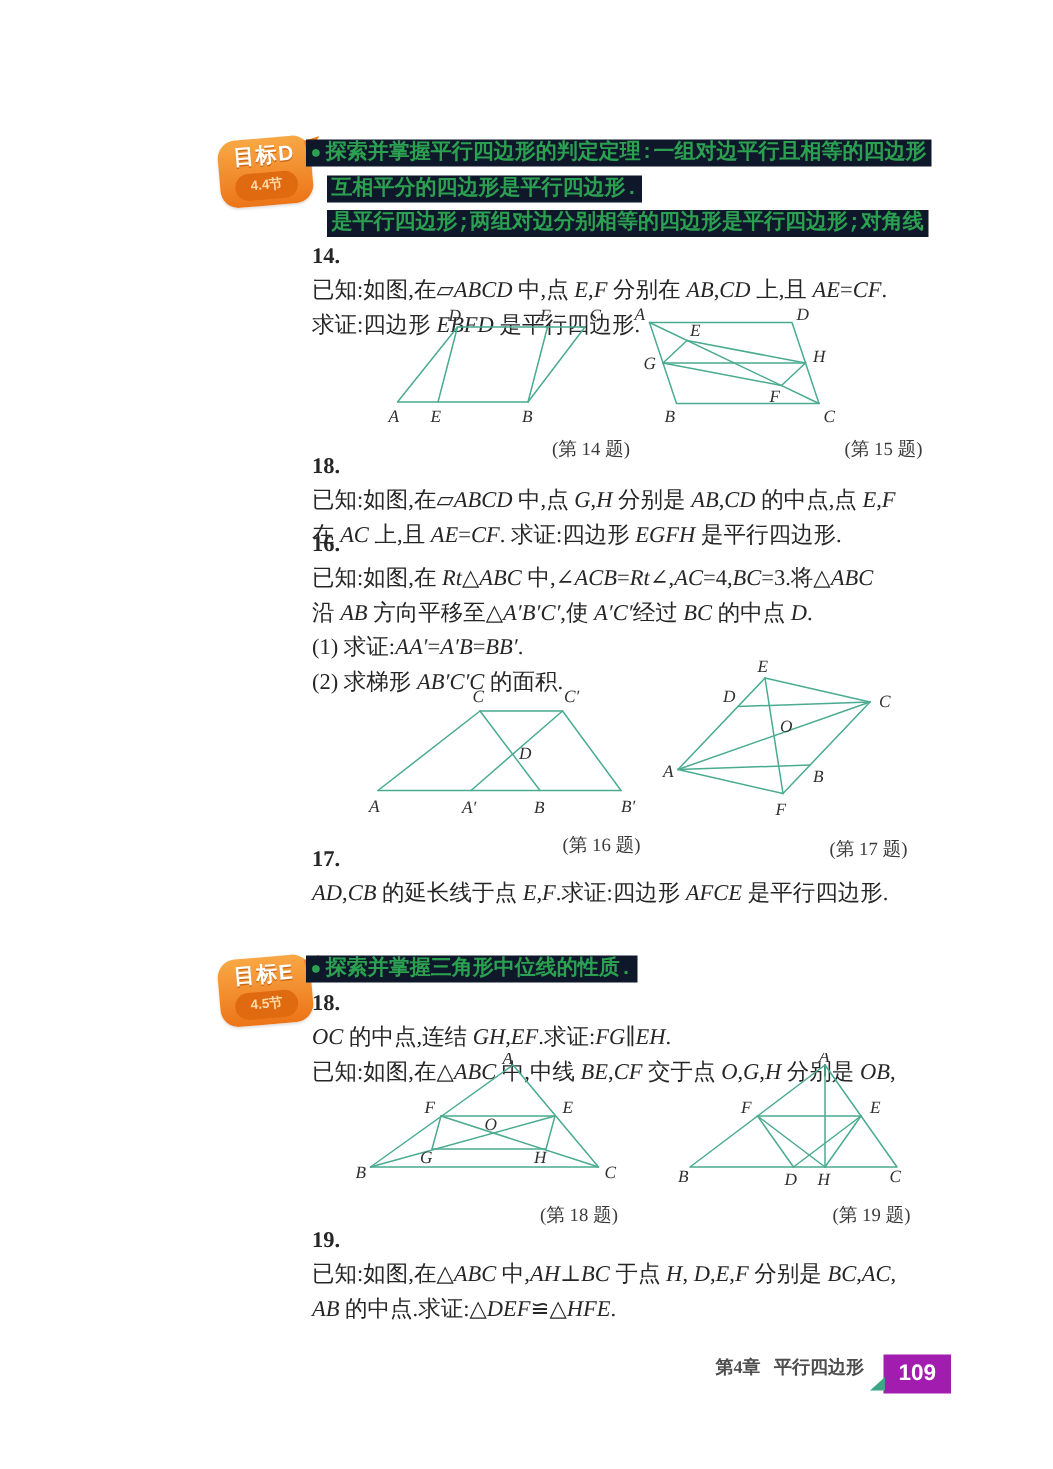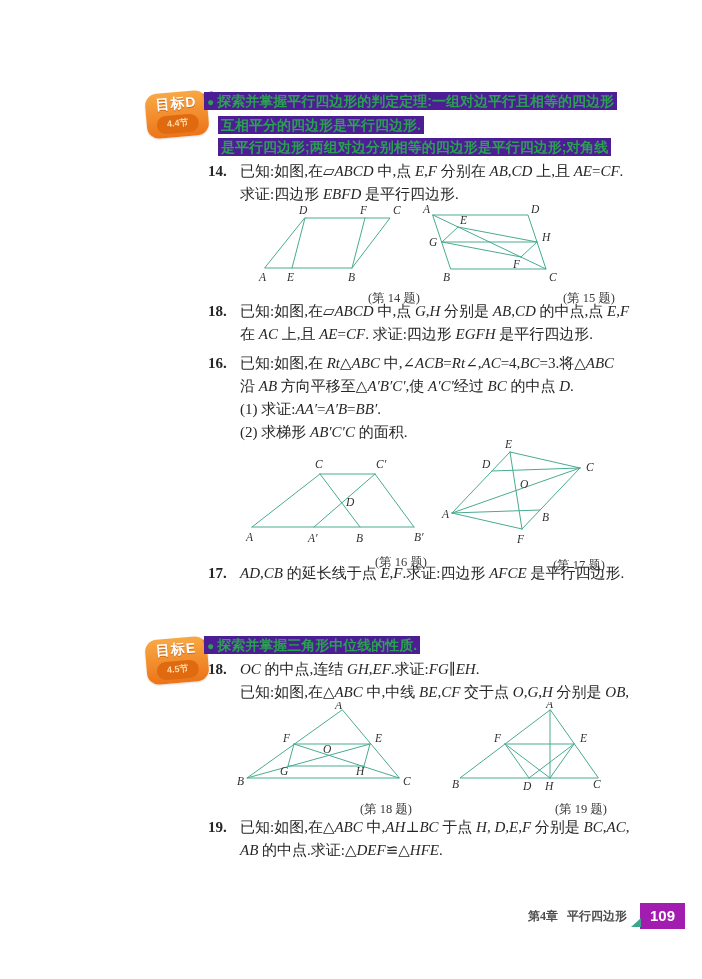--- a/index.html
+++ b/index.html
@@ -15,42 +15,42 @@
   .badge-section{margin:2px auto 0;width:42px;background:#e06a10;border-radius:9px;
                  color:#ffd9a8;font:bold 9px "Liberation Sans",sans-serif;padding:2px 0 3px;}
   .badge-tip{position:absolute;right:-8px;top:3px;width:0;height:0;
              border-left:11px solid #ee7d1e;border-bottom:10px solid transparent;
              transform:rotate(-12deg);}
 
   
   .goal{position:absolute;}
   .goal-line{line-height:21.5px;white-space:nowrap;}
   .goal-line + .goal-line{margin-left:14px;}
-  .hl{background:#4c1d95;padding:1px 3px;
-      font-family:Liberation Sans, sans-serif;
+  .hl{background:#0f172a;padding:1px 3px;
+      font-family:Liberation Mono, monospace;
       font-weight:bold;font-size:14px;color:#2ba050;}
   .goal-bullet{color:#2ba050;margin-right:3px;font-size:12px;}
 
   
-  .prob{position:absolute;left:208px;width:470px;display:flex;font-size:15px;}
+  .prob{position:absolute;left:208px;width:470px;display:flex;font-size:15px;flex-direction:column;}
   .pnum{font-weight:bold;width:32px;flex:none;line-height:23px;}
   .pline{line-height:23px;white-space:nowrap;}
   .pline i{font-style:italic;}
 
   
   .fig{position:absolute;margin:0;padding:0;}
   .flines{fill:none;stroke:#4aab90;stroke-width:1;stroke-linejoin:round;stroke-linecap:round;}
   .flabels text{font-family:"Liberation Serif","DejaVu Serif",serif;
                 font-style:italic;font-size:11.5px;fill:#303030;}
   .fcap{text-align:right;font-size:12.5px;color:#3a3a3a;margin-top:3px;
         font-family:"Liberation Serif","DejaVu Serif",serif;}
 
   
-  .footer{position:absolute;left:455px;top:903px;width:230px;display:flex;
-          align-items:center;justify-content:flex-end;gap:9px;}
+  .footer{position:absolute;left:404px;top:903px;width:230px;display:flex;
+          align-items:flex-start;justify-content:flex-end;gap:9px;}
   .f-chapter,.f-title{font-size:12px;color:#4d4d4d;font-weight:600;}
   .pagenum{position:relative;background:#a21caf;color:#fff;margin-left:4px;
            font:bold 15px "Liberation Sans",sans-serif;padding:4px 10px 5px;}
   .ptip{position:absolute;left:-9px;bottom:2px;width:0;height:0;
         border-right:10px solid #3fa48c;border-top:9px solid transparent;}
 </style>
 </head>
 <body>
 
 <div id="page">

